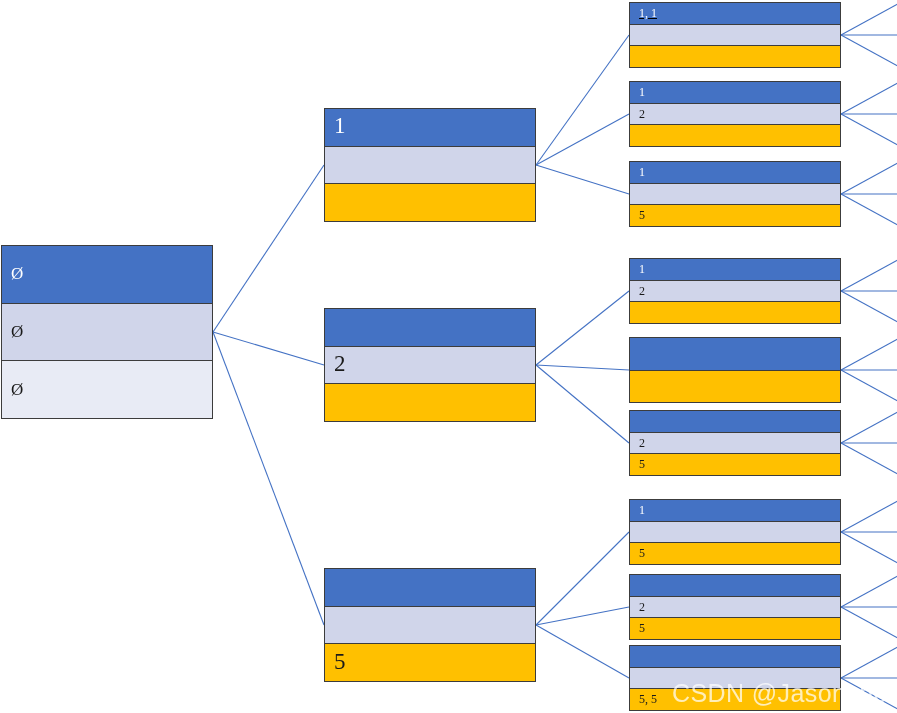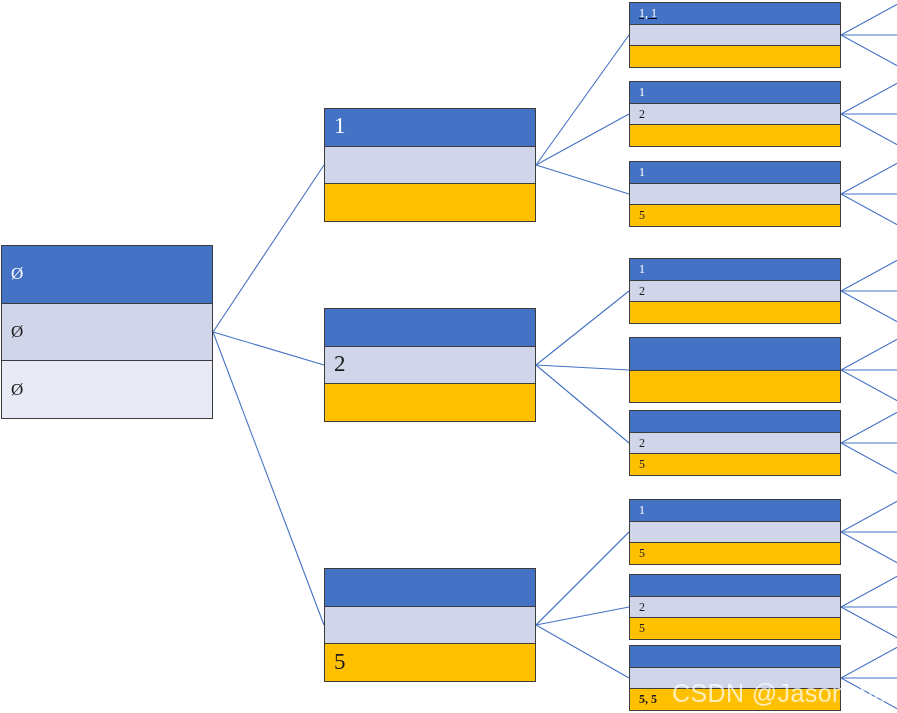--- a/index.html
+++ b/index.html
@@ -174,21 +174,21 @@
       <div class="node node-l2" style="left: 629px; top: 499px;">
         <div class="cell cell-slot0">1</div>
         <div class="cell cell-slot1"></div>
         <div class="cell cell-slot2">5</div>
       </div>
       <div class="node node-l2" style="left: 629px; top: 574px;">
         <div class="cell cell-slot0"></div>
         <div class="cell cell-slot1">2</div>
         <div class="cell cell-slot2">5</div>
       </div>
-      <div class="node node-l2" style="left: 629px; top: 645px; font-weight: bold;">
+      <div class="node node-l2" style="left: 629px; top: 645px;">
         <div class="cell cell-slot0"></div>
         <div class="cell cell-slot1"></div>
         <div class="cell cell-slot2">5, 5</div>
       </div>
     </div>
 
   <div class="watermark">CSDN @Jasonchen1224</div>
 
 </div>
 

